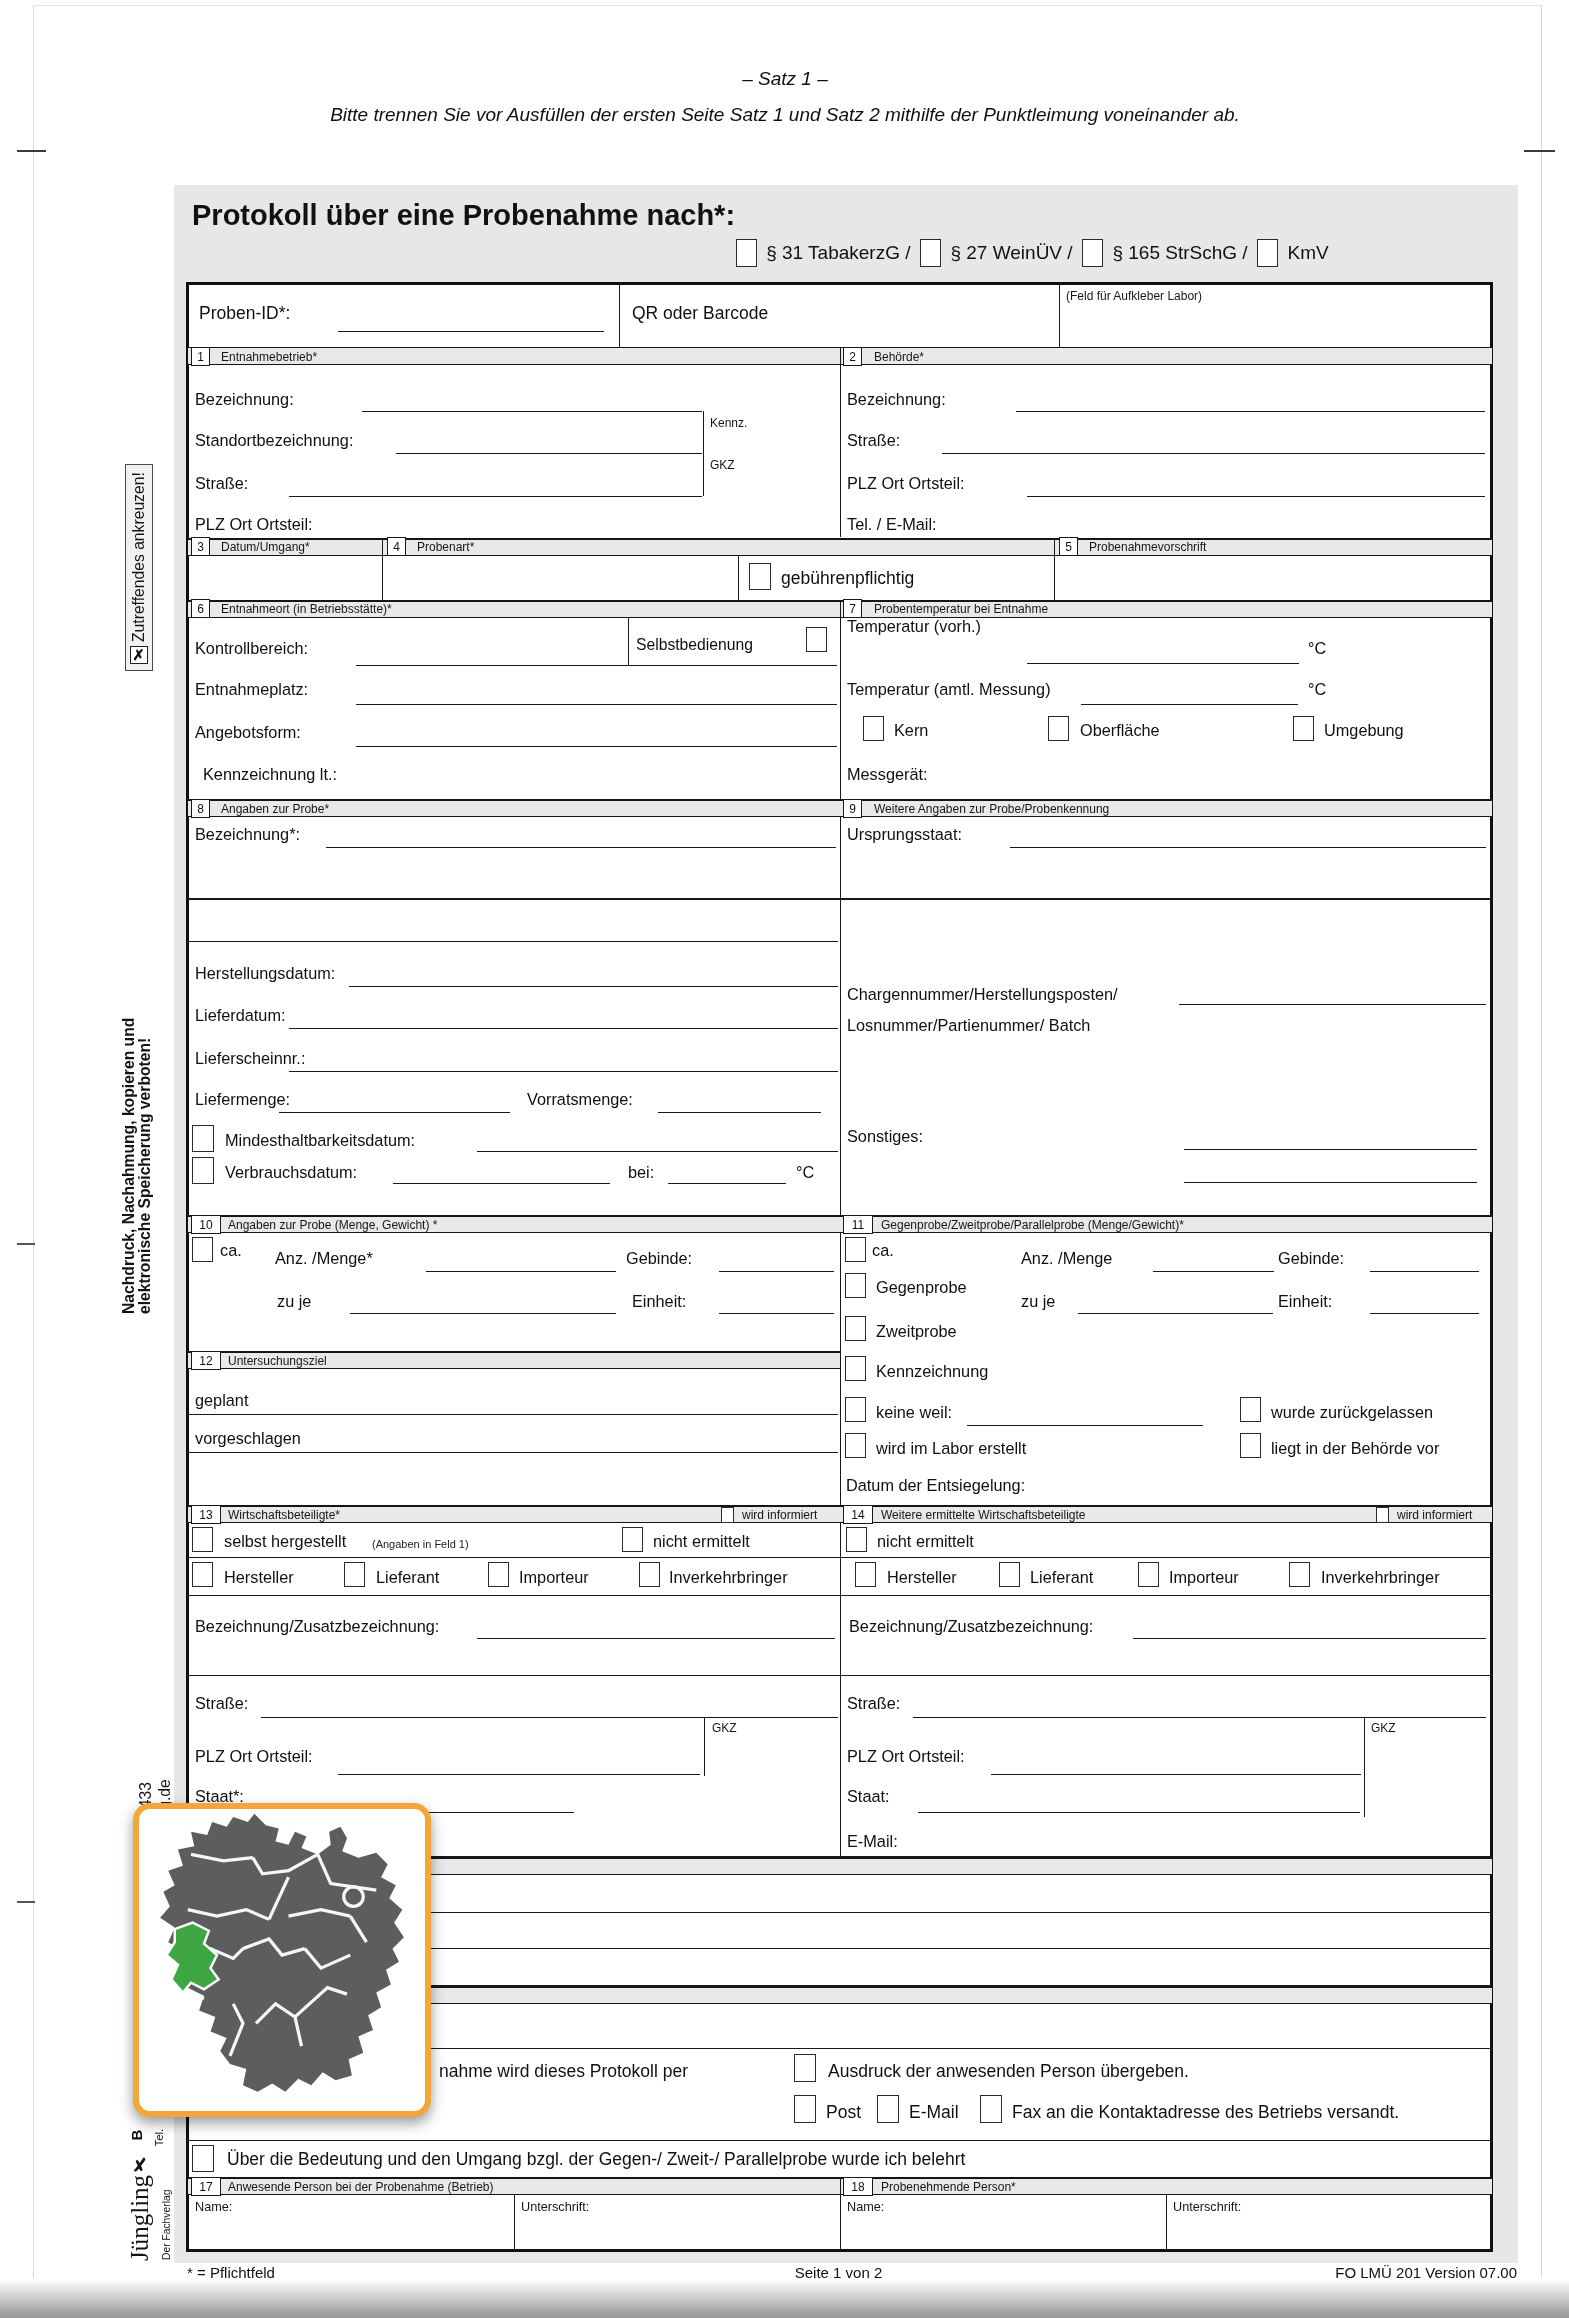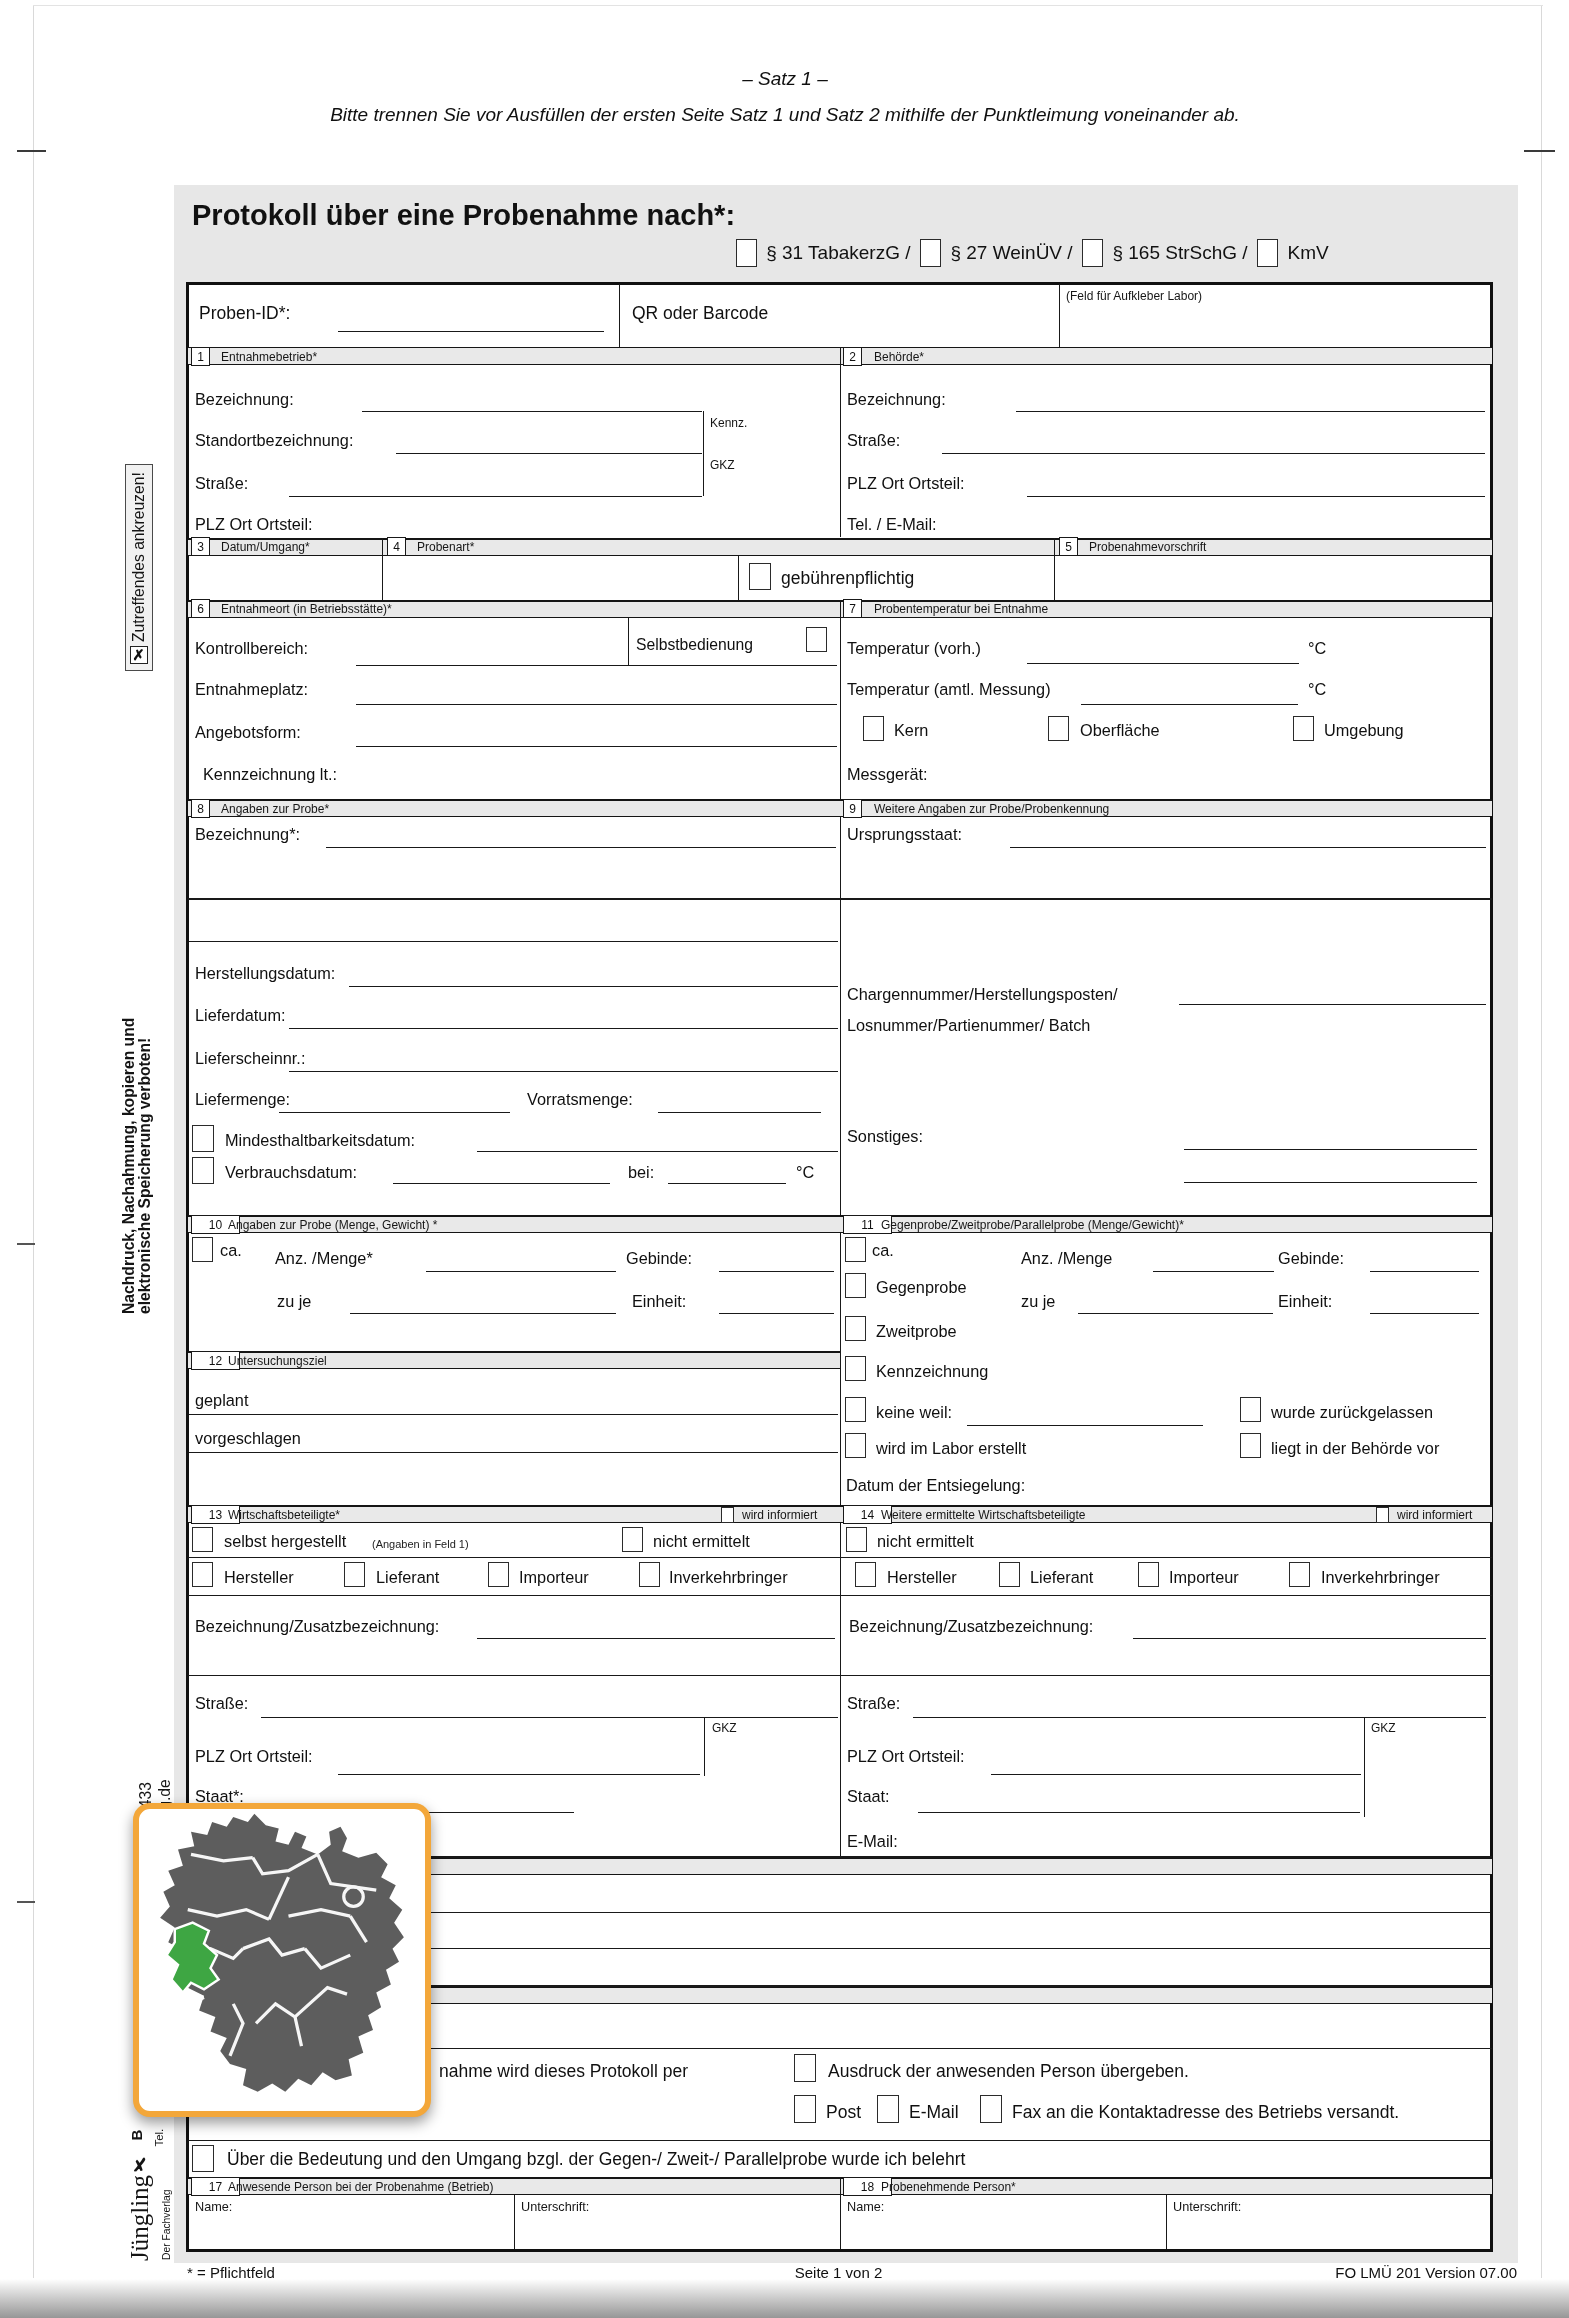--- a/index.html
+++ b/index.html
@@ -6,21 +6,21 @@
   html,body{background:#fff}
   #page{position:relative;width:1570px;height:2319px;background:#ffffff;font-family:"Liberation Sans",sans-serif;color:#111;overflow:hidden}
   .abs{position:absolute}
   .l{position:absolute;font-size:16.3px;white-space:nowrap;color:#101010}
   .l29{position:absolute;font-size:17.5px;white-space:nowrap;color:#101010}
   .s{position:absolute;font-size:12px;white-space:nowrap;color:#161616}
   .xs{position:absolute;font-size:11px;white-space:nowrap;color:#222}
   .band{position:absolute;background:#e9e9e9;border-top:1.2px solid #151515;border-bottom:1.2px solid #151515}
   .band.t4{border-top-width:2.4px}
   .nb{position:absolute;width:19.3px;height:19.3px;background:#fff;border:1.2px solid #191919;font-size:12px;display:flex;align-items:center;justify-content:center}
-  .nb.w2{width:49px}
+  .nb.w2{width:30px}
   .cb{position:absolute;width:22px;height:26.6px;background:#fff;border:1.8px solid #2b2b2b}
   .cb.cbs{width:13.3px;height:15.7px;border-width:1.2px}
   .hl{position:absolute;height:0;border-top:1.2px solid #191919}
   .hl.t4{border-top-width:2.4px}
   .vl{position:absolute;width:0;border-left:1.2px solid #191919}
   .vt{position:absolute;writing-mode:vertical-rl;transform:rotate(180deg);white-space:nowrap;color:#141414}
   .it{font-style:italic}
   .ctr{text-align:center}
 </style>
 </head>
@@ -112,21 +112,21 @@
   <div class="vl" style="left:628px;top:618px;height:47px"></div>
   <div class="l" style="left:636px;top:636px;font-size:15.7px">Selbstbedienung</div>
   <div class="cb" style="left:806px;top:627px;width:20.5px;height:25px"></div>
   <div class="hl" style="left:356px;top:665px;width:481px"></div>
   <div class="l" style="left:195px;top:680px">Entnahmeplatz:</div>
   <div class="hl" style="left:356px;top:704px;width:481px"></div>
   <div class="l" style="left:195px;top:723px">Angebotsform:</div>
   <div class="hl" style="left:356px;top:746px;width:481px"></div>
   <div class="l" style="left:203px;top:765px">Kennzeichnung lt.:</div>
 
-  <div class="l" style="left:847px;top:639px">Temperatur (vorh.)</div>
+  <div class="l" style="left:847px;top:617px">Temperatur (vorh.)</div>
   <div class="hl" style="left:1027px;top:663px;width:272px"></div>
   <div class="l" style="left:1308px;top:639px">°C</div>
   <div class="l" style="left:847px;top:680px">Temperatur (amtl. Messung)</div>
   <div class="hl" style="left:1081px;top:704px;width:217px"></div>
   <div class="l" style="left:1308px;top:680px">°C</div>
   <div class="cb" style="left:863px;top:716px;width:20.5px;height:25px"></div>
   <div class="l" style="left:894px;top:721px">Kern</div>
   <div class="cb" style="left:1048px;top:716px;width:20.5px;height:25px"></div>
   <div class="l" style="left:1080px;top:721px">Oberfläche</div>
   <div class="cb" style="left:1293px;top:716px;width:20.5px;height:25px"></div>

